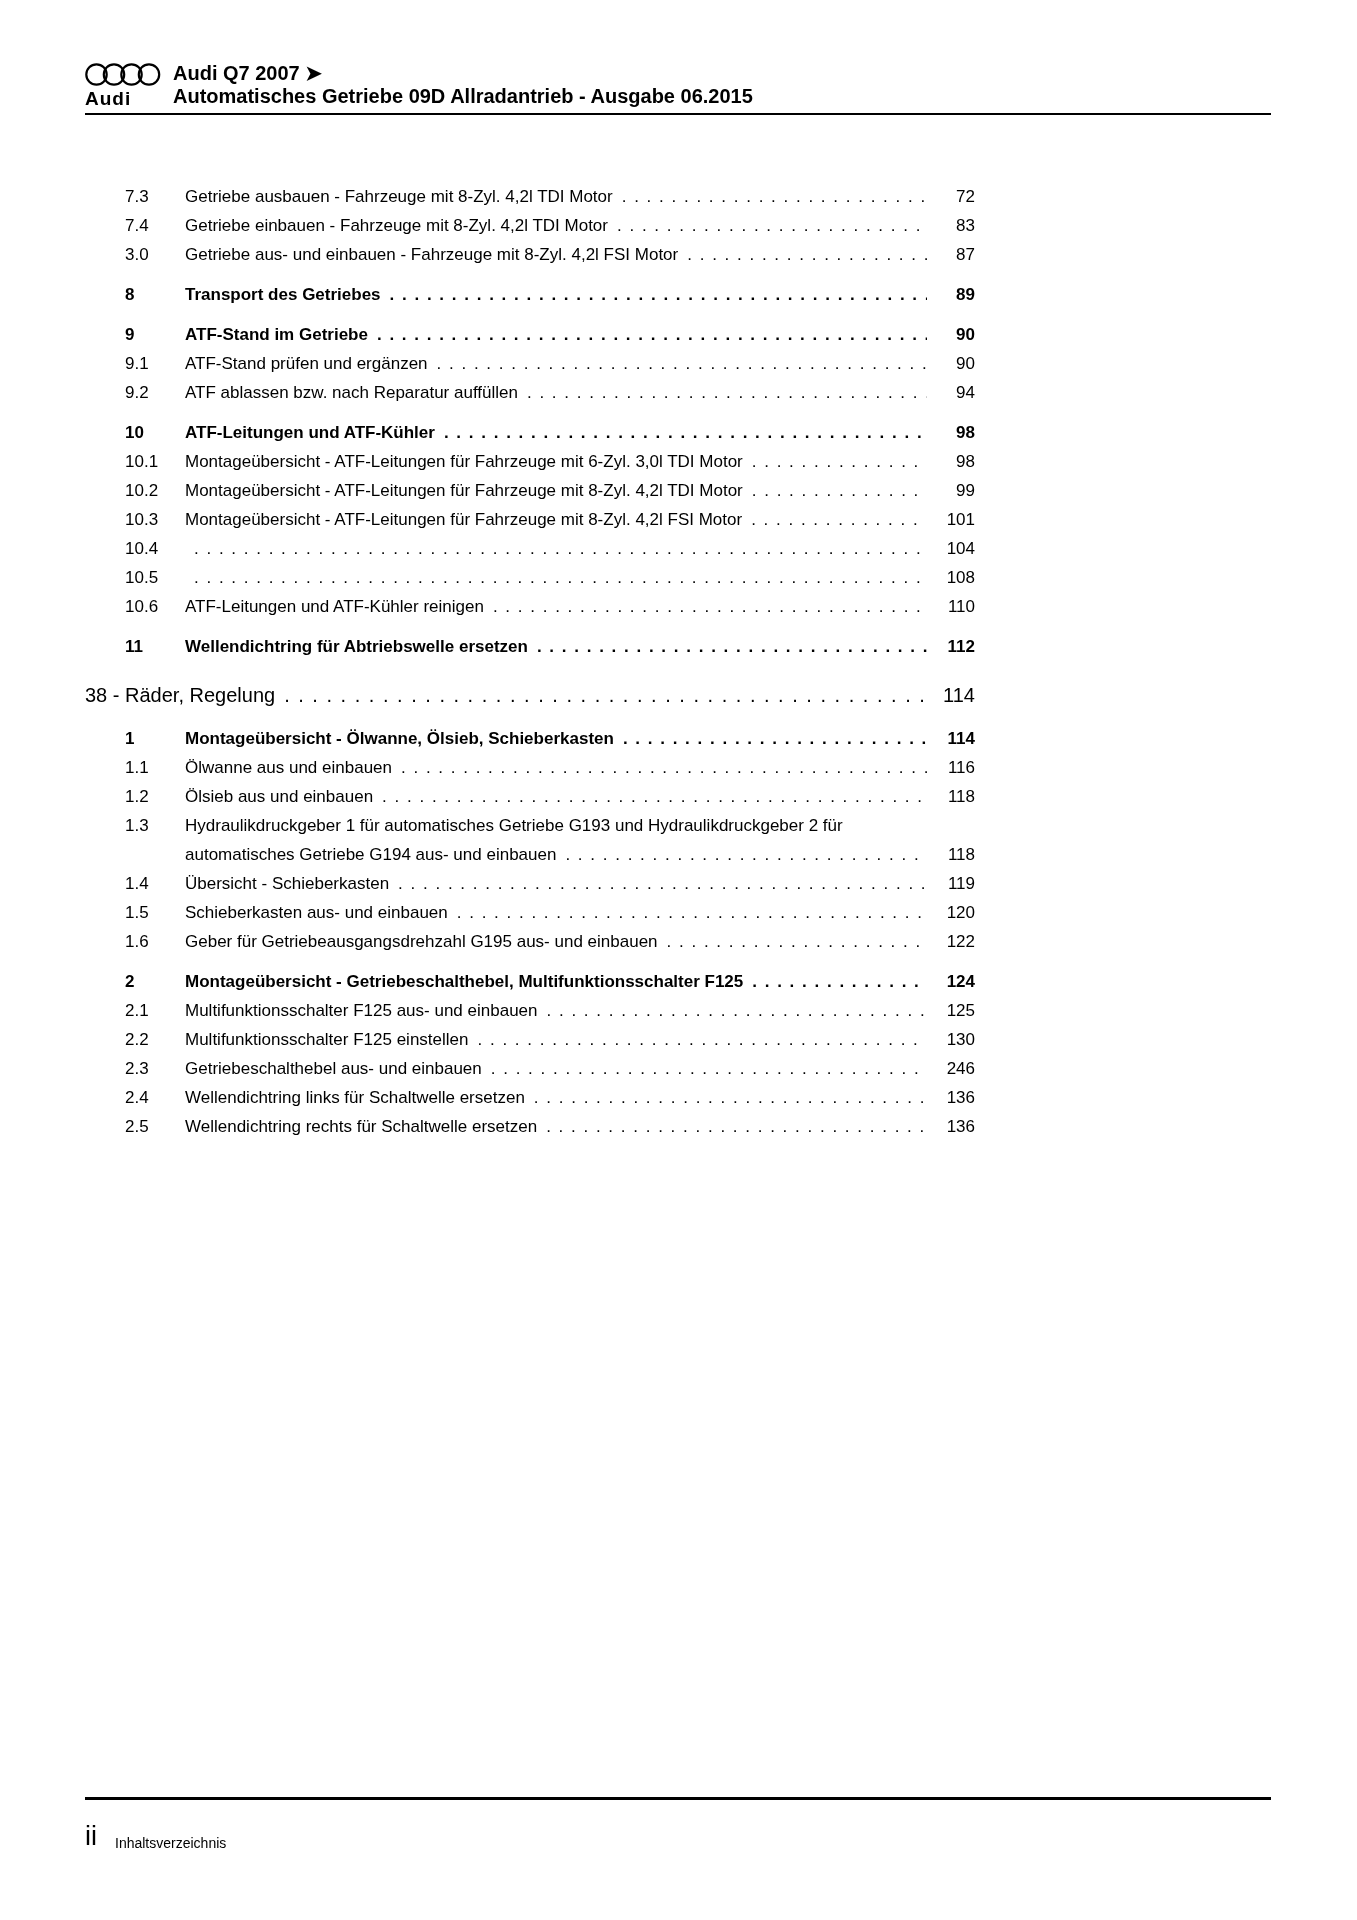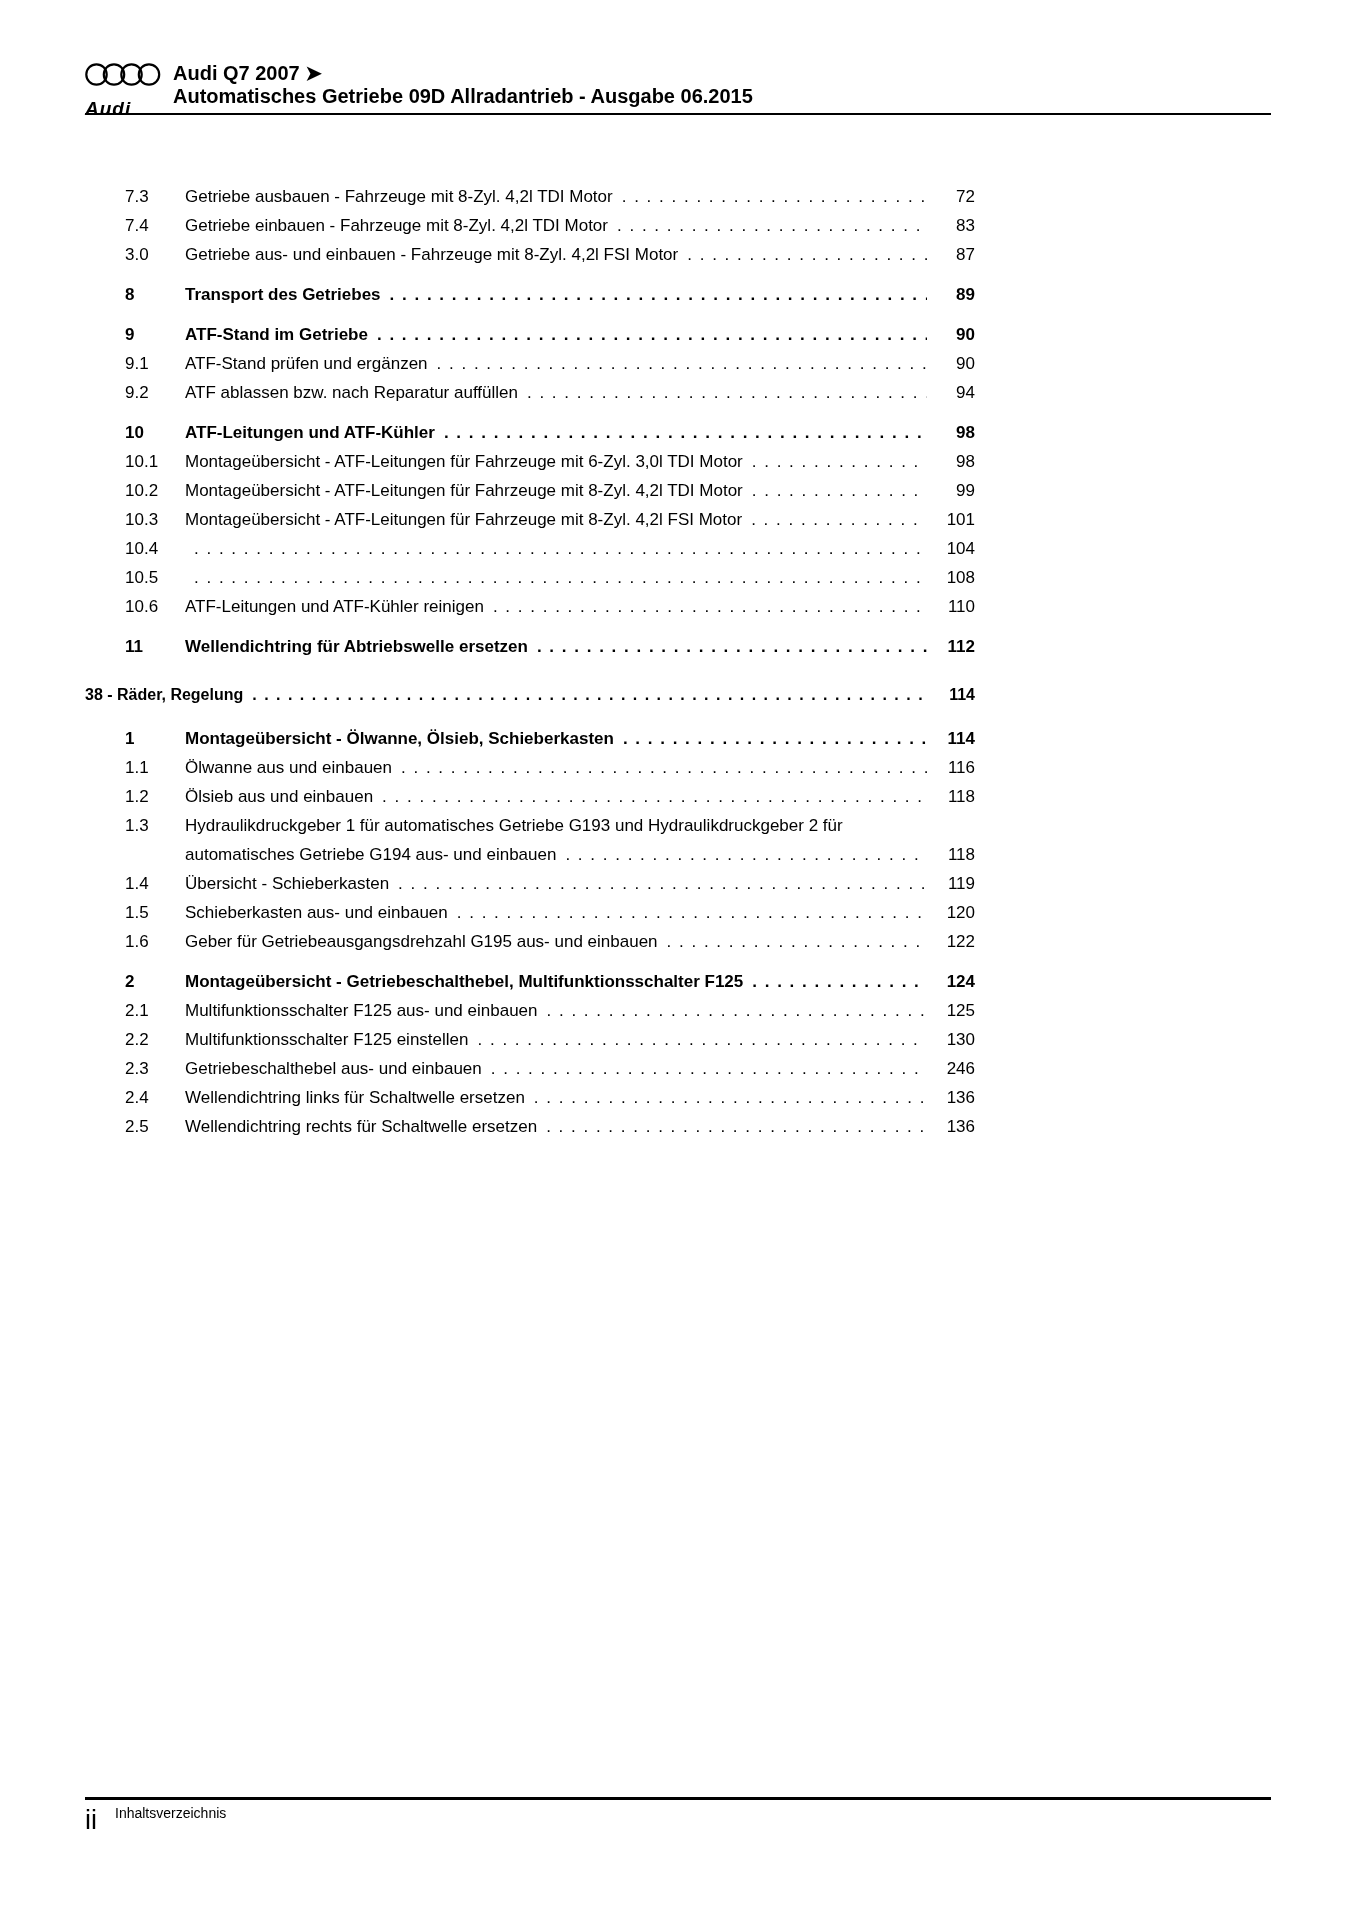--- a/index.html
+++ b/index.html
@@ -27,25 +27,24 @@
     left: 0;
     top: 2px;
     width: 80px;
     display: flex;
     flex-direction: column;
     align-items: flex-start;
   }
   .logo svg { display: block; }
   .wordmark {
     font-weight: 700;
-    font-style: italic;
     font-size: 19px;
     letter-spacing: 1px;
     line-height: 22px;
-    margin-top: 11px;
+    margin-top: 1px;
   }
   .header-text {
     padding-left: 88px;
     padding-top: 2px;
   }
   .header-text .h-line1,
   .header-text .h-line2 {
     font-size: 20px;
     font-weight: 700;
     line-height: 23px;
@@ -70,22 +69,22 @@
   }
   .toc-row {
     display: flex;
     line-height: 29px;
     padding-left: 40px;
   }
   .toc-row.gap { margin-top: 11px; }
   .toc-row.bold { font-weight: 700; }
   .toc-row.chapter {
     padding-left: 0;
-    font-size: 16px;
-    font-weight: 700;
+    font-size: 20px;
+    font-weight: 400;
     line-height: 36px;
     margin-top: 16px;
     margin-bottom: 5px;
   }
   .num {
     flex: none;
     width: 60px;
     white-space: nowrap;
   }
   .title {
@@ -114,22 +113,22 @@
     left: 85px;
     right: 86px;
     top: 1797px;
   }
   .footer-rule {
     height: 3px;
     background: #000;
   }
   .footer-line {
     display: flex;
-    align-items: flex-start;
-    margin-top: 5px;
+    align-items: flex-end;
+    margin-top: 21px;
   }
   .footer-pagenum {
     font-size: 27px;
     line-height: 30px;
   }
   .footer-label {
     font-size: 14px;
     margin-left: 18px;
   }
 </style>

